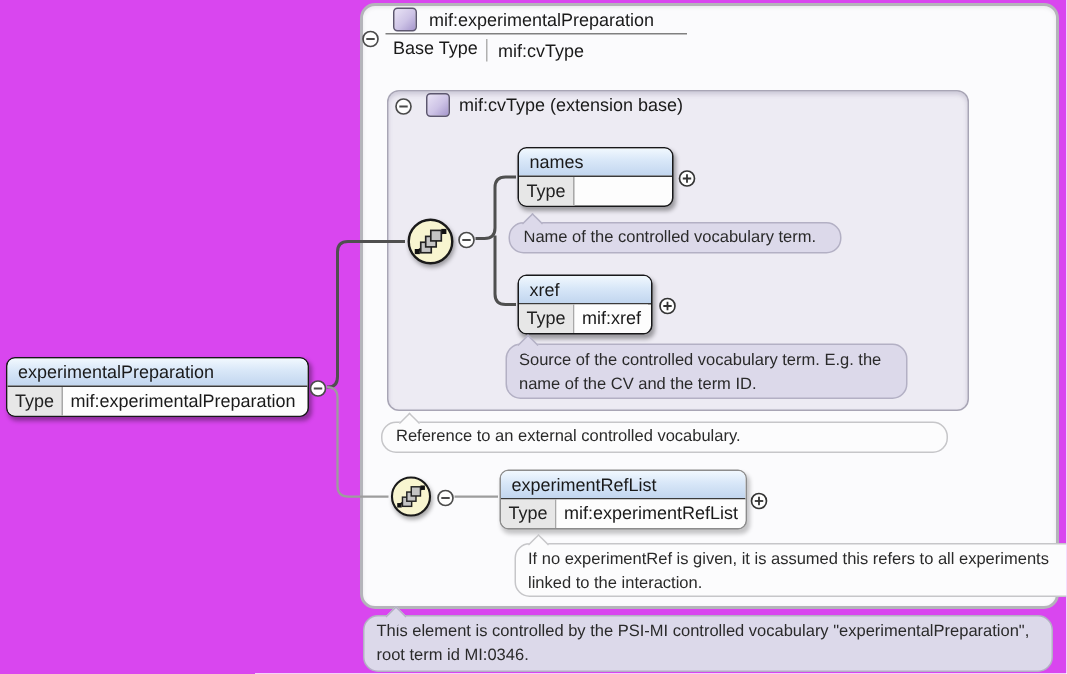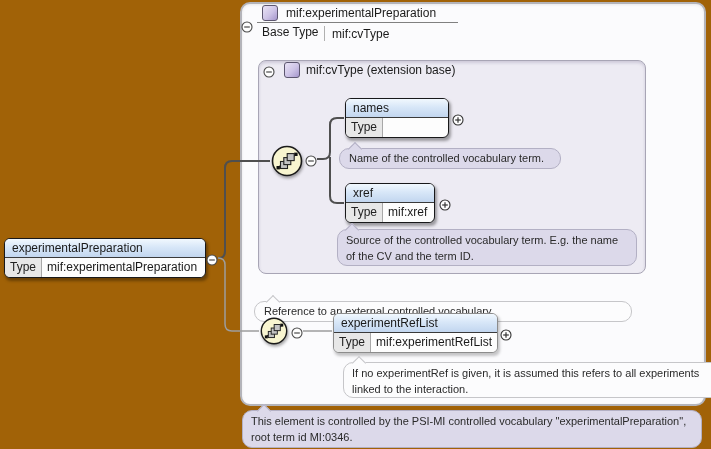--- a/index.html
+++ b/index.html
@@ -1,19 +1,19 @@
 <!DOCTYPE html>
 <html><head>
 <meta charset="utf-8">
 <style>
   html,body { margin:0; padding:0; background:#ffffff; }
   .canvas {
     position:relative; width:711px; height:449px;
     font-family:"Liberation Sans", sans-serif;
-    color:#1a1a1a; background:#a16207; overflow:hidden;
+    color:#1a1a1a; background:#d946ef; overflow:hidden;
   }
   
   .panel {
     position:absolute; left:240px; top:2px; width:462px; height:400px;
     background:#fbfbfd; border:2px solid #b4b4ba; border-radius:10px;
     box-shadow:inset 0 1px 3px rgba(0,0,0,0.08); z-index:1;
   }
   .section {
     position:absolute; left:258px; top:60px; width:386px; height:212px;
     background:#edebf3; border:1.5px solid #a8a5b5; border-radius:8px;
@@ -142,26 +142,26 @@
       <span class="tv">mif:xref</span>
     </div>
   </div>
   <div class="tgl" style="left:439px; top:197px;">
     <svg viewBox="0 0 12 12" width="12" height="12">
         <circle cx="6" cy="6" r="5" fill="#fefefe" stroke="#333" stroke-width="1.1"></circle>
         <line x1="3.2" y1="6" x2="8.8" y2="6" stroke="#333" stroke-width="1.2"></line>
         <line x1="6" y1="3.2" x2="6" y2="8.8" stroke="#333" stroke-width="1.2"></line>
       </svg>
   </div>
-  <div class="note two" style="left:337px; top:229px; width:300px; height:37px;">
+  <div class="note two" style="left:337px; top:229px; width:268px; height:37px;">
     <span class="ptr" style="left:9px;"></span>
     <span>Source of the controlled vocabulary term. E.g. the name of the CV and the term ID.</span>
   </div>
 
-  <div class="note one white" style="left:254px; top:281px; width:378px;margin-top:20px;">
+  <div class="note one white" style="left:254px; top:281px; width:378px;">
     <span class="ptr" style="left:13px;"></span>
     <span>Reference to an external controlled vocabulary.</span>
   </div>
 
   <div class="ebox" style="left:4px; top:238px; width:202px;">
     <div class="ebox-h">experimentalPreparation</div>
     <div class="ebox-r">
       <span class="tl">Type</span>
       <span class="tv">mif:experimentalPreparation</span>
     </div>

